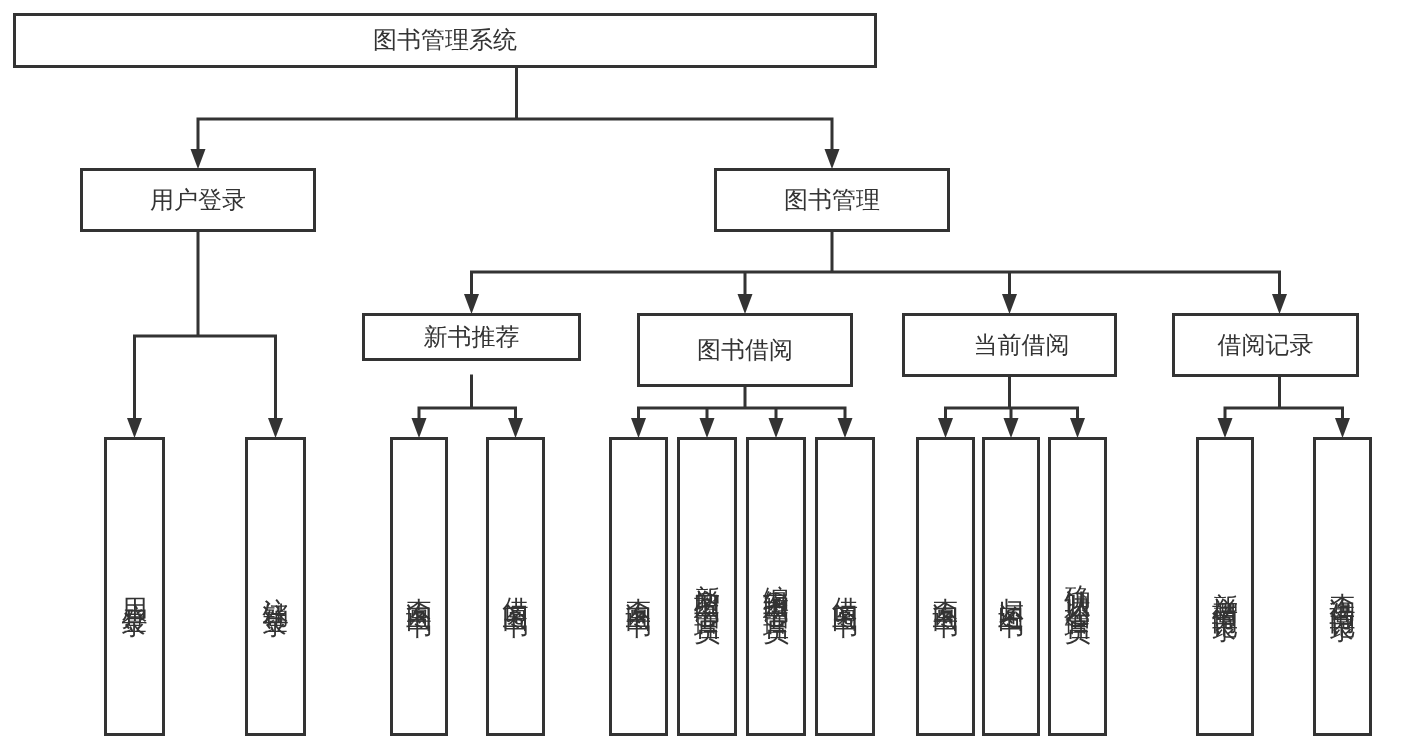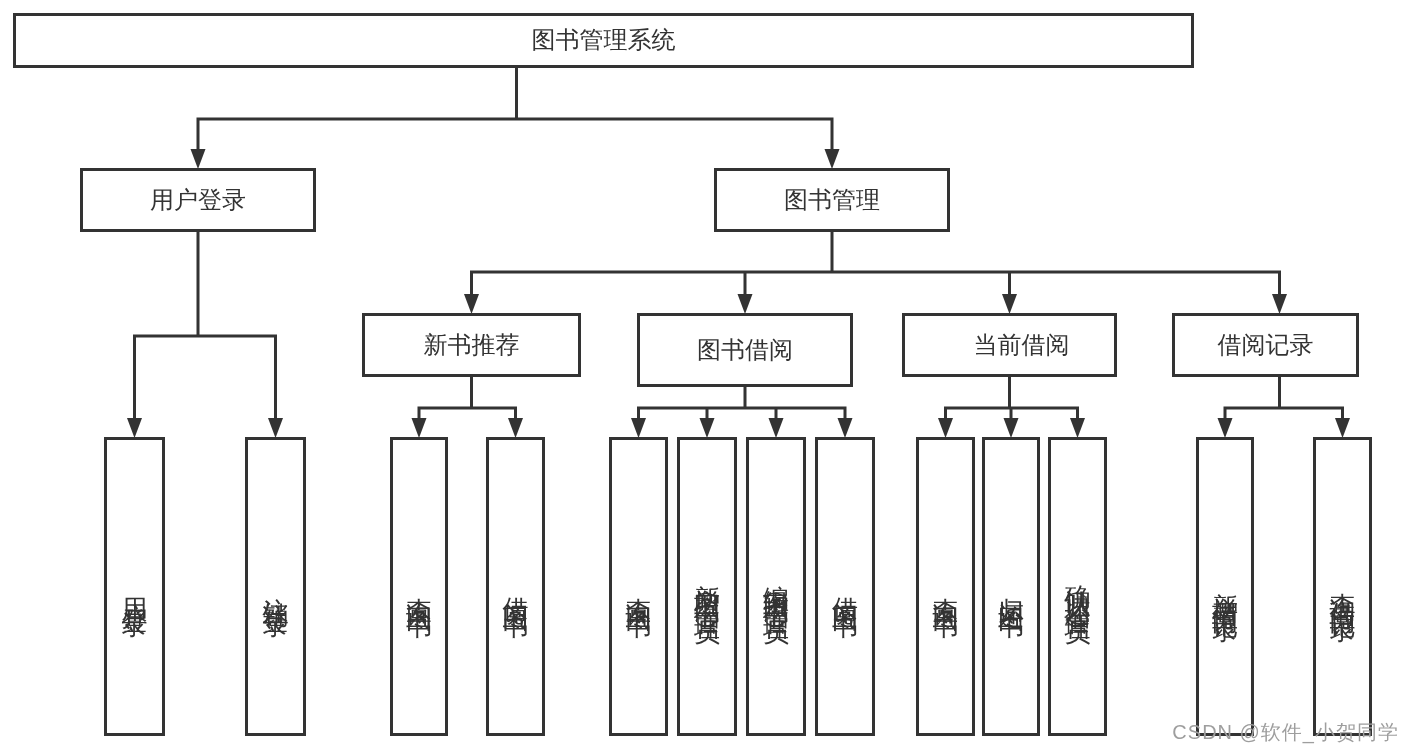--- a/index.html
+++ b/index.html
@@ -65,35 +65,34 @@
         <polygon points="1003.5,418 1018.5,418 1011,438" fill="#333333"></polygon>
         <polygon points="1070,418 1085,418 1077.5,438" fill="#333333"></polygon>
       </g>
       <g>
         <path d="M 1279.5 376 V 408 M 1225 408 H 1342.5 M 1225 408 V 422 M 1342.5 408 V 422 " fill="none" stroke="#333333" stroke-width="3" stroke-linecap="square"></path>
         <polygon points="1217.5,418 1232.5,418 1225,438" fill="#333333"></polygon>
         <polygon points="1335,418 1350,418 1342.5,438" fill="#333333"></polygon>
       </g>
     </svg>
   <div id="nodes">
-      <div class="box" style="left: 13px; top: 13px; width: 1181px; height: 55px;">图书管理系统</div>
+      <div class="box" style="left: 13px; top: 13px; width: 864px; height: 55px;">图书管理系统</div>
       <div class="box" style="left: 80px; top: 168px; width: 236px; height: 64px;">用户登录</div>
       <div class="box vbox" style="left: 104px; top: 437px; width: 61px; height: 299px;">用户登录</div>
       <div class="box vbox" style="left: 245px; top: 437px; width: 61px; height: 299px;">注销登录</div>
       <div class="box" style="left: 714px; top: 168px; width: 236px; height: 64px;">图书管理</div>
-      <div class="box" style="left: 362px; top: 313px; width: 219px; height: 64px;">新书推荐</div>
+      <div class="box" style="left: 362px; top: 313px; width: 219px; height: 48px;">新书推荐</div>
       <div class="box vbox" style="left: 390px; top: 437px; width: 58px; height: 299px;">查询图书</div>
       <div class="box vbox" style="left: 486px; top: 437px; width: 59px; height: 299px;">借阅图书</div>
       <div class="box" style="left: 637px; top: 313px; width: 216px; height: 74px; text-align: right;">图书借阅</div>
       <div class="box vbox" style="left: 609px; top: 437px; width: 59px; height: 299px;">查询图书</div>
       <div class="box vbox" style="left: 677px; top: 437px; width: 60px; height: 299px;">新增图书（管理员）</div>
       <div class="box vbox" style="left: 746px; top: 437px; width: 60px; height: 299px;">编辑图书（管理员）</div>
       <div class="box vbox" style="left: 815px; top: 437px; width: 60px; height: 299px;">借阅图书</div>
       <div class="box" style="left: 902px; top: 313px; width: 215px; height: 64px; padding-left: 24px;">当前借阅</div>
       <div class="box vbox" style="left: 916px; top: 437px; width: 59px; height: 299px;">查询图书</div>
       <div class="box vbox" style="left: 982px; top: 437px; width: 58px; height: 299px;">归还图书</div>
       <div class="box vbox" style="left: 1048px; top: 437px; width: 59px; height: 299px;">确认归还（管理员）</div>
       <div class="box" style="left: 1172px; top: 313px; width: 187px; height: 64px;">借阅记录</div>
       <div class="box vbox" style="left: 1196px; top: 437px; width: 58px; height: 299px;">新增借阅记录</div>
       <div class="box vbox" style="left: 1313px; top: 437px; width: 59px; height: 299px;">查询借阅记录</div>
     </div>
-  <div id="watermark">CSDN @软件_小贺同学</div>
 </div>
 
 </body></html>

